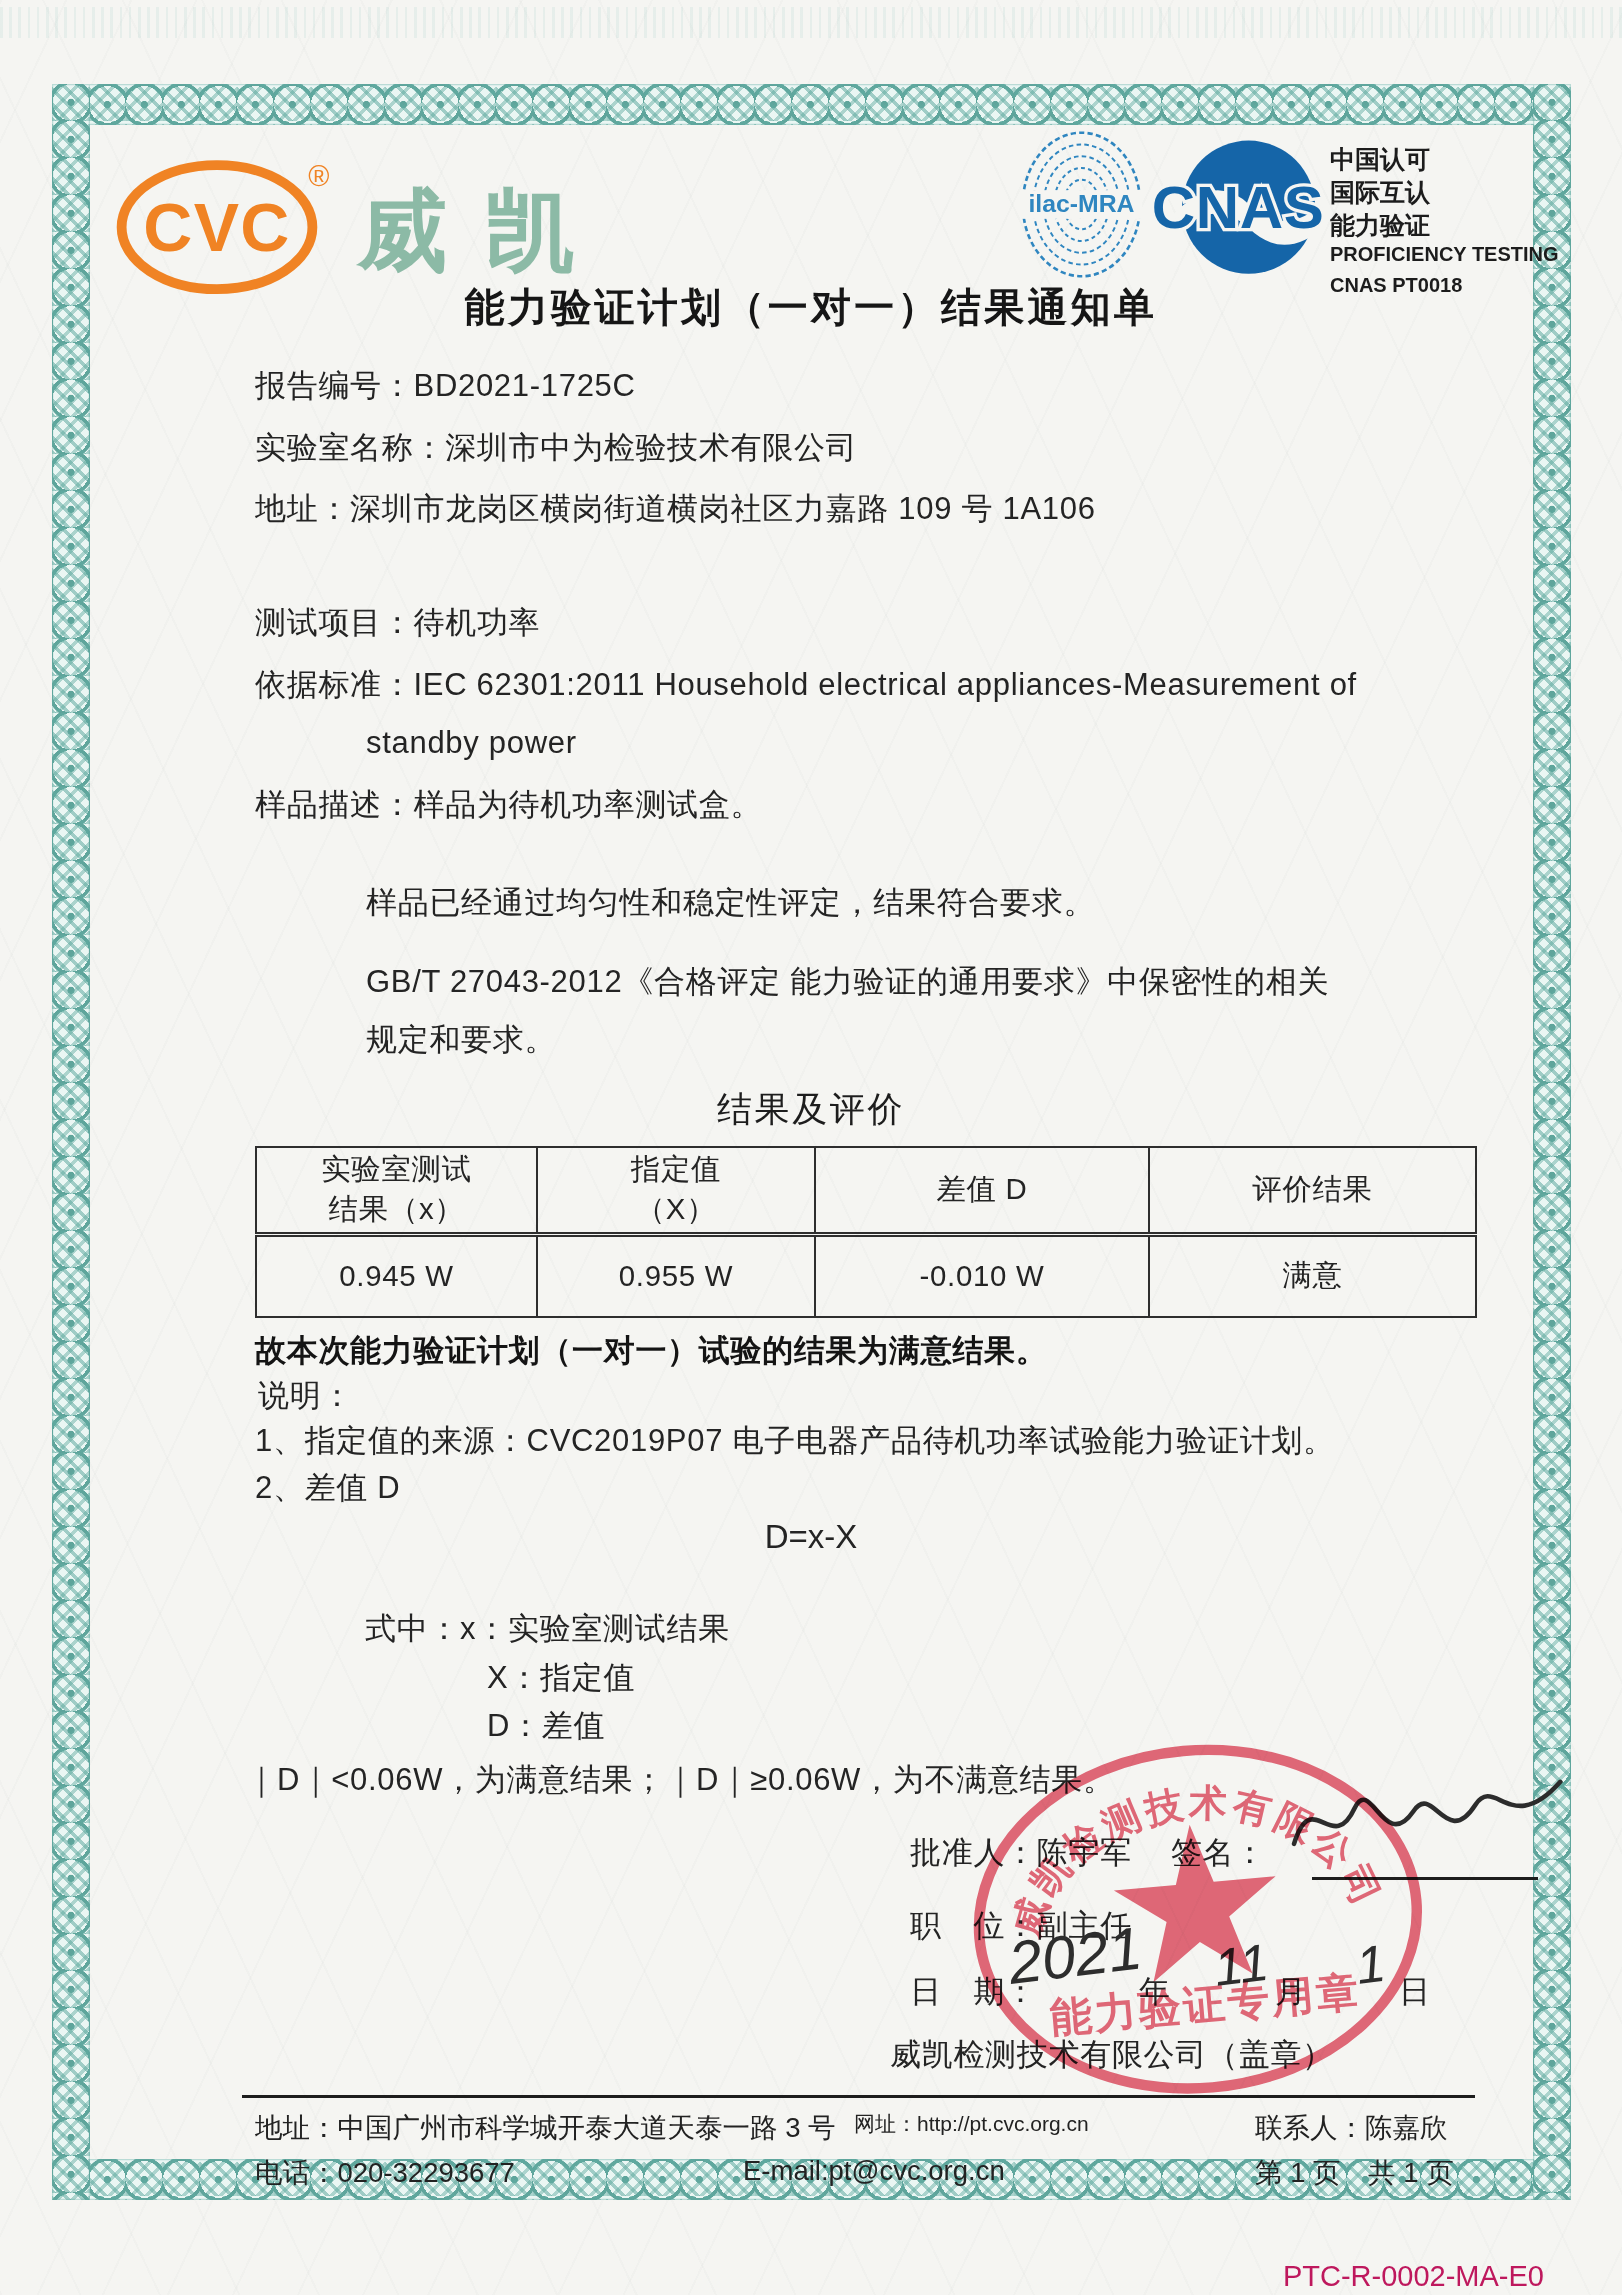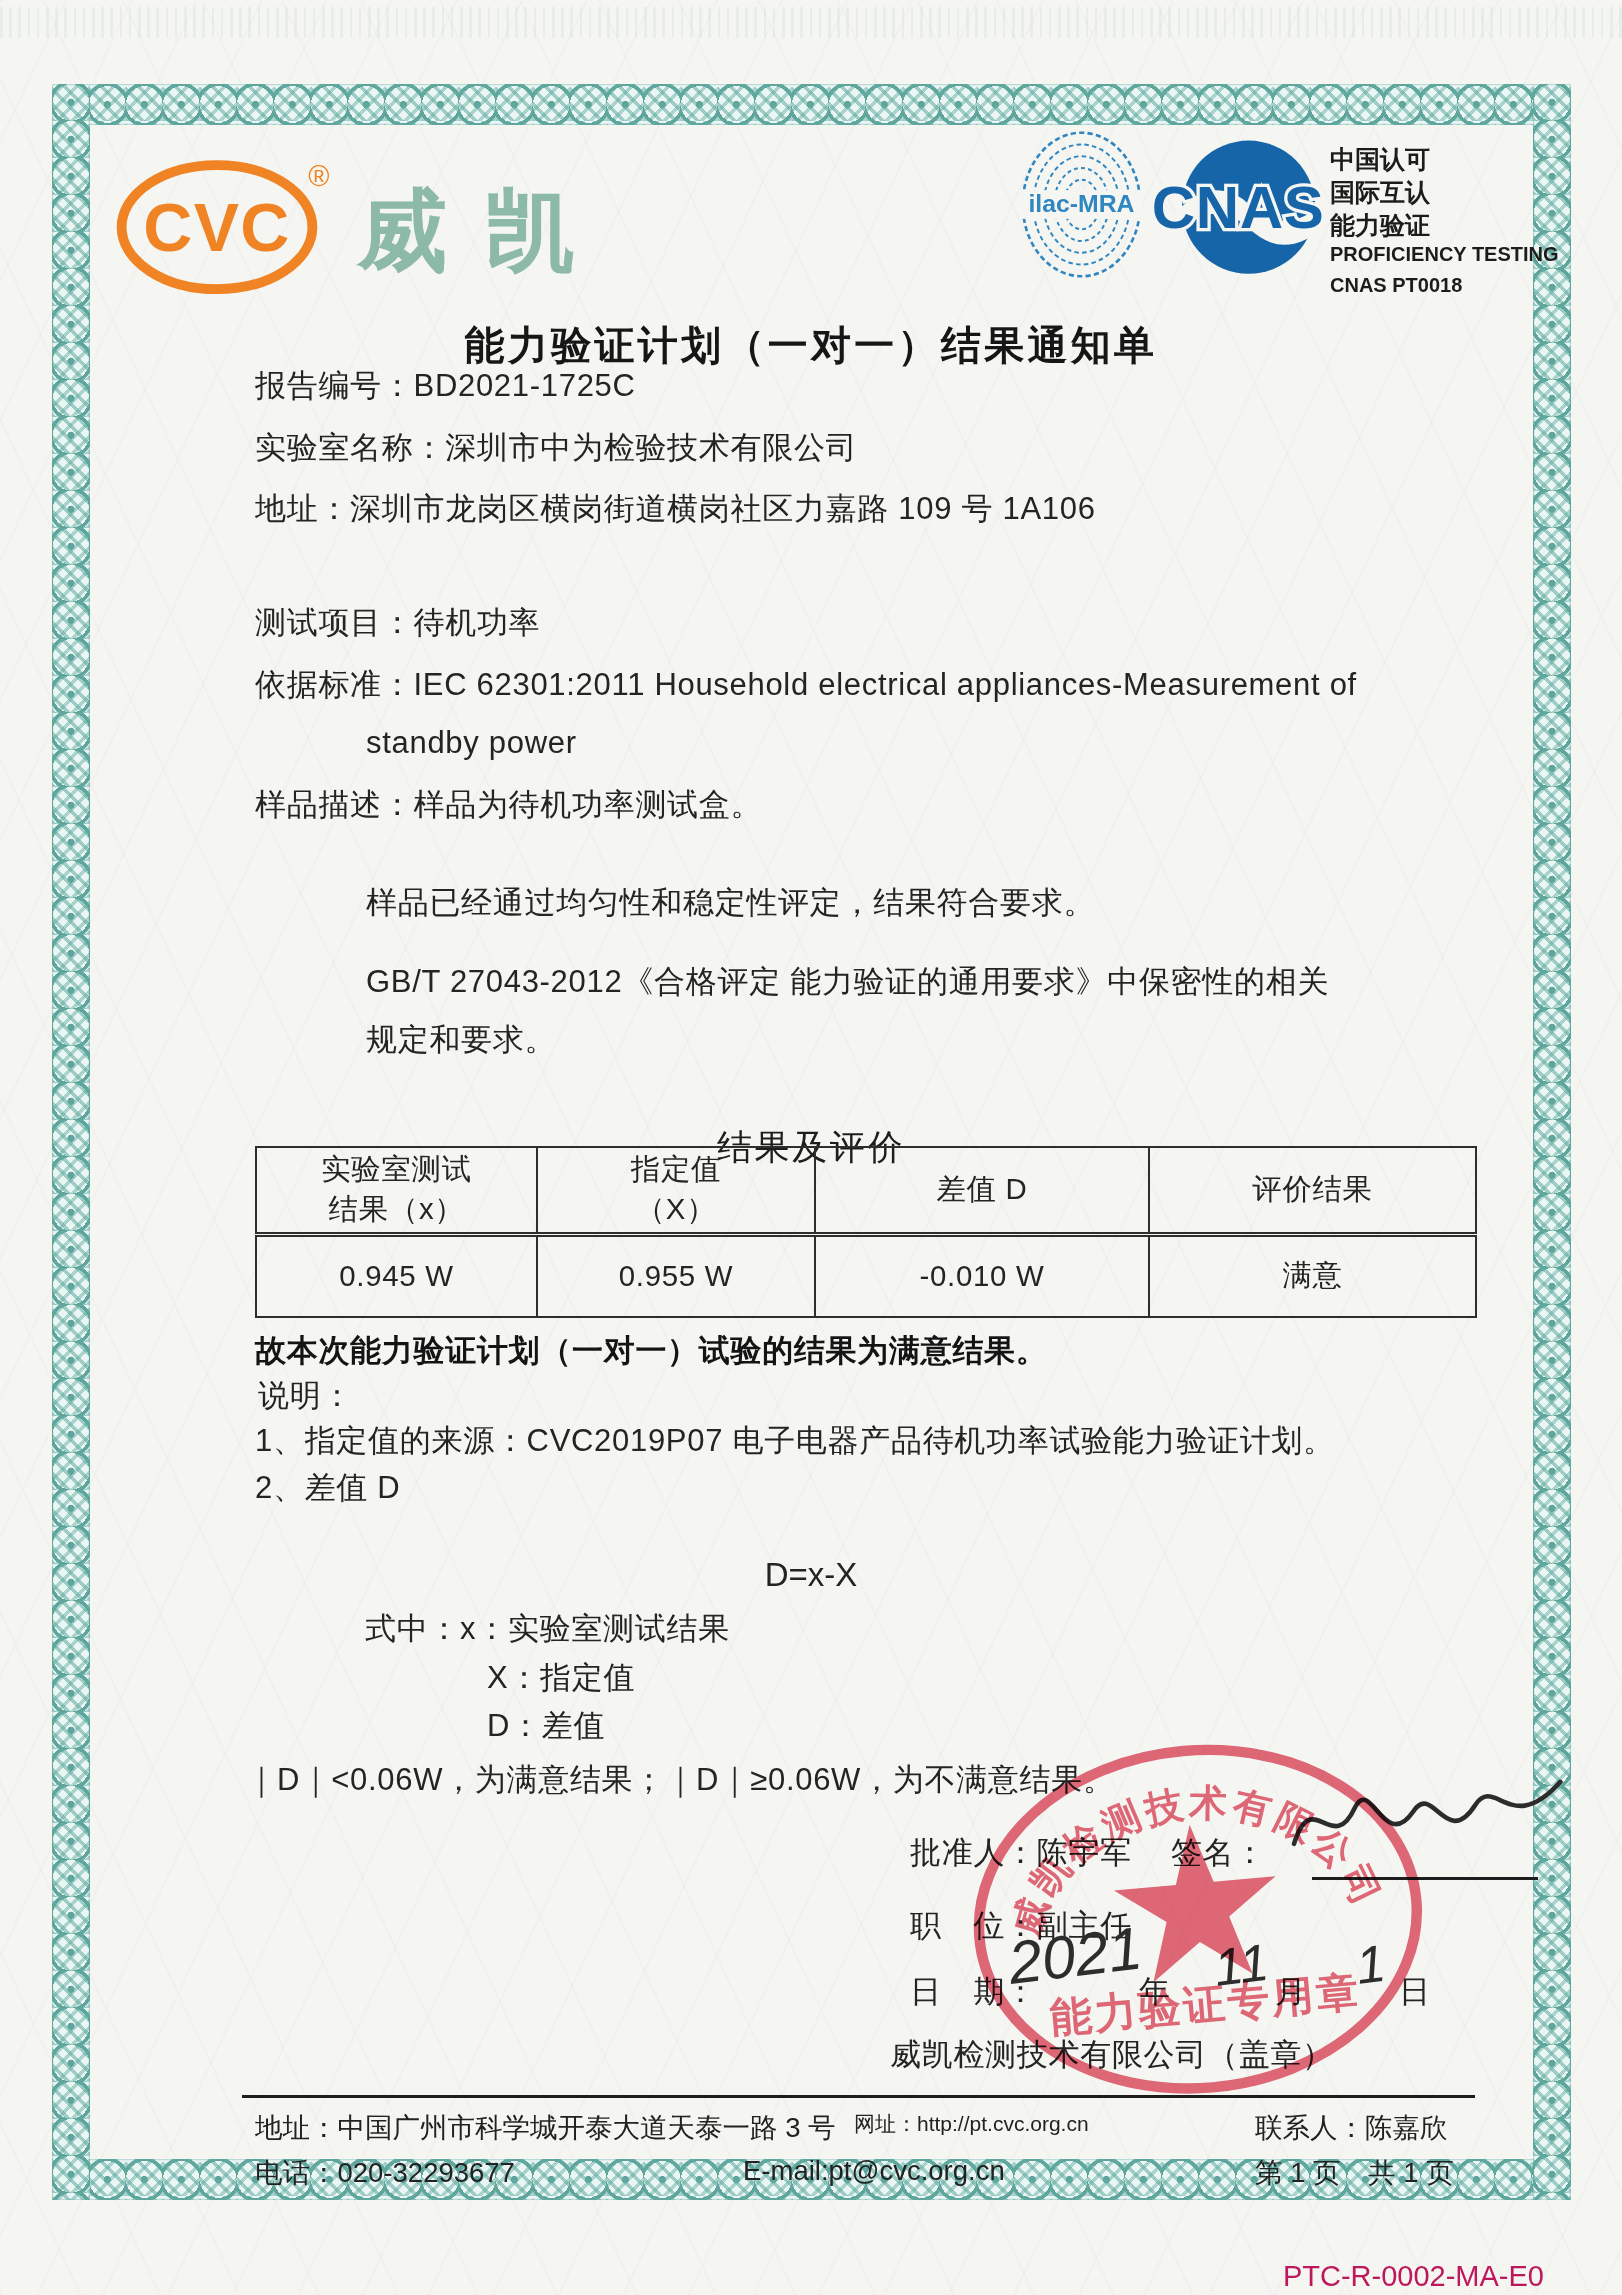--- a/index.html
+++ b/index.html
@@ -33,21 +33,21 @@
       repeating-radial-gradient(circle at 50% 18.3px, rgba(70,150,140,.85) 0 3.3px, transparent 3.9px 18.3px);
     background-size: 37px 37px, 37px 37px, 100% 37px;
   }
   .topTexture {
     background: repeating-linear-gradient(90deg, rgba(110,180,172,.22) 0 2.6px, transparent 2.6px 9.2px);
     opacity:.5;
   }
   
   .line { font-size:31px; letter-spacing:0.7px; white-space:nowrap; color:#242424; }
   .b { font-weight:bold; }
-  .center { left:52px; width:1518px; text-align:center;margin-top:38px; }
+  .center { left:52px; width:1518px; text-align:center; }
   .pre { white-space:pre-line; }
   .hand { font-style:italic; color:#2d2d2d; transform:rotate(-7deg); transform-origin:left bottom; }
   
   table.results {
     border-collapse:collapse; table-layout:fixed; width:1220px;
     font-size:29.4px; color:#242424; background:transparent;
   }
   table.results th, table.results td {
     border:2px solid #2e2e2e; text-align:center; vertical-align:middle;
     font-weight:normal; white-space:pre-line; letter-spacing:0.7px;

